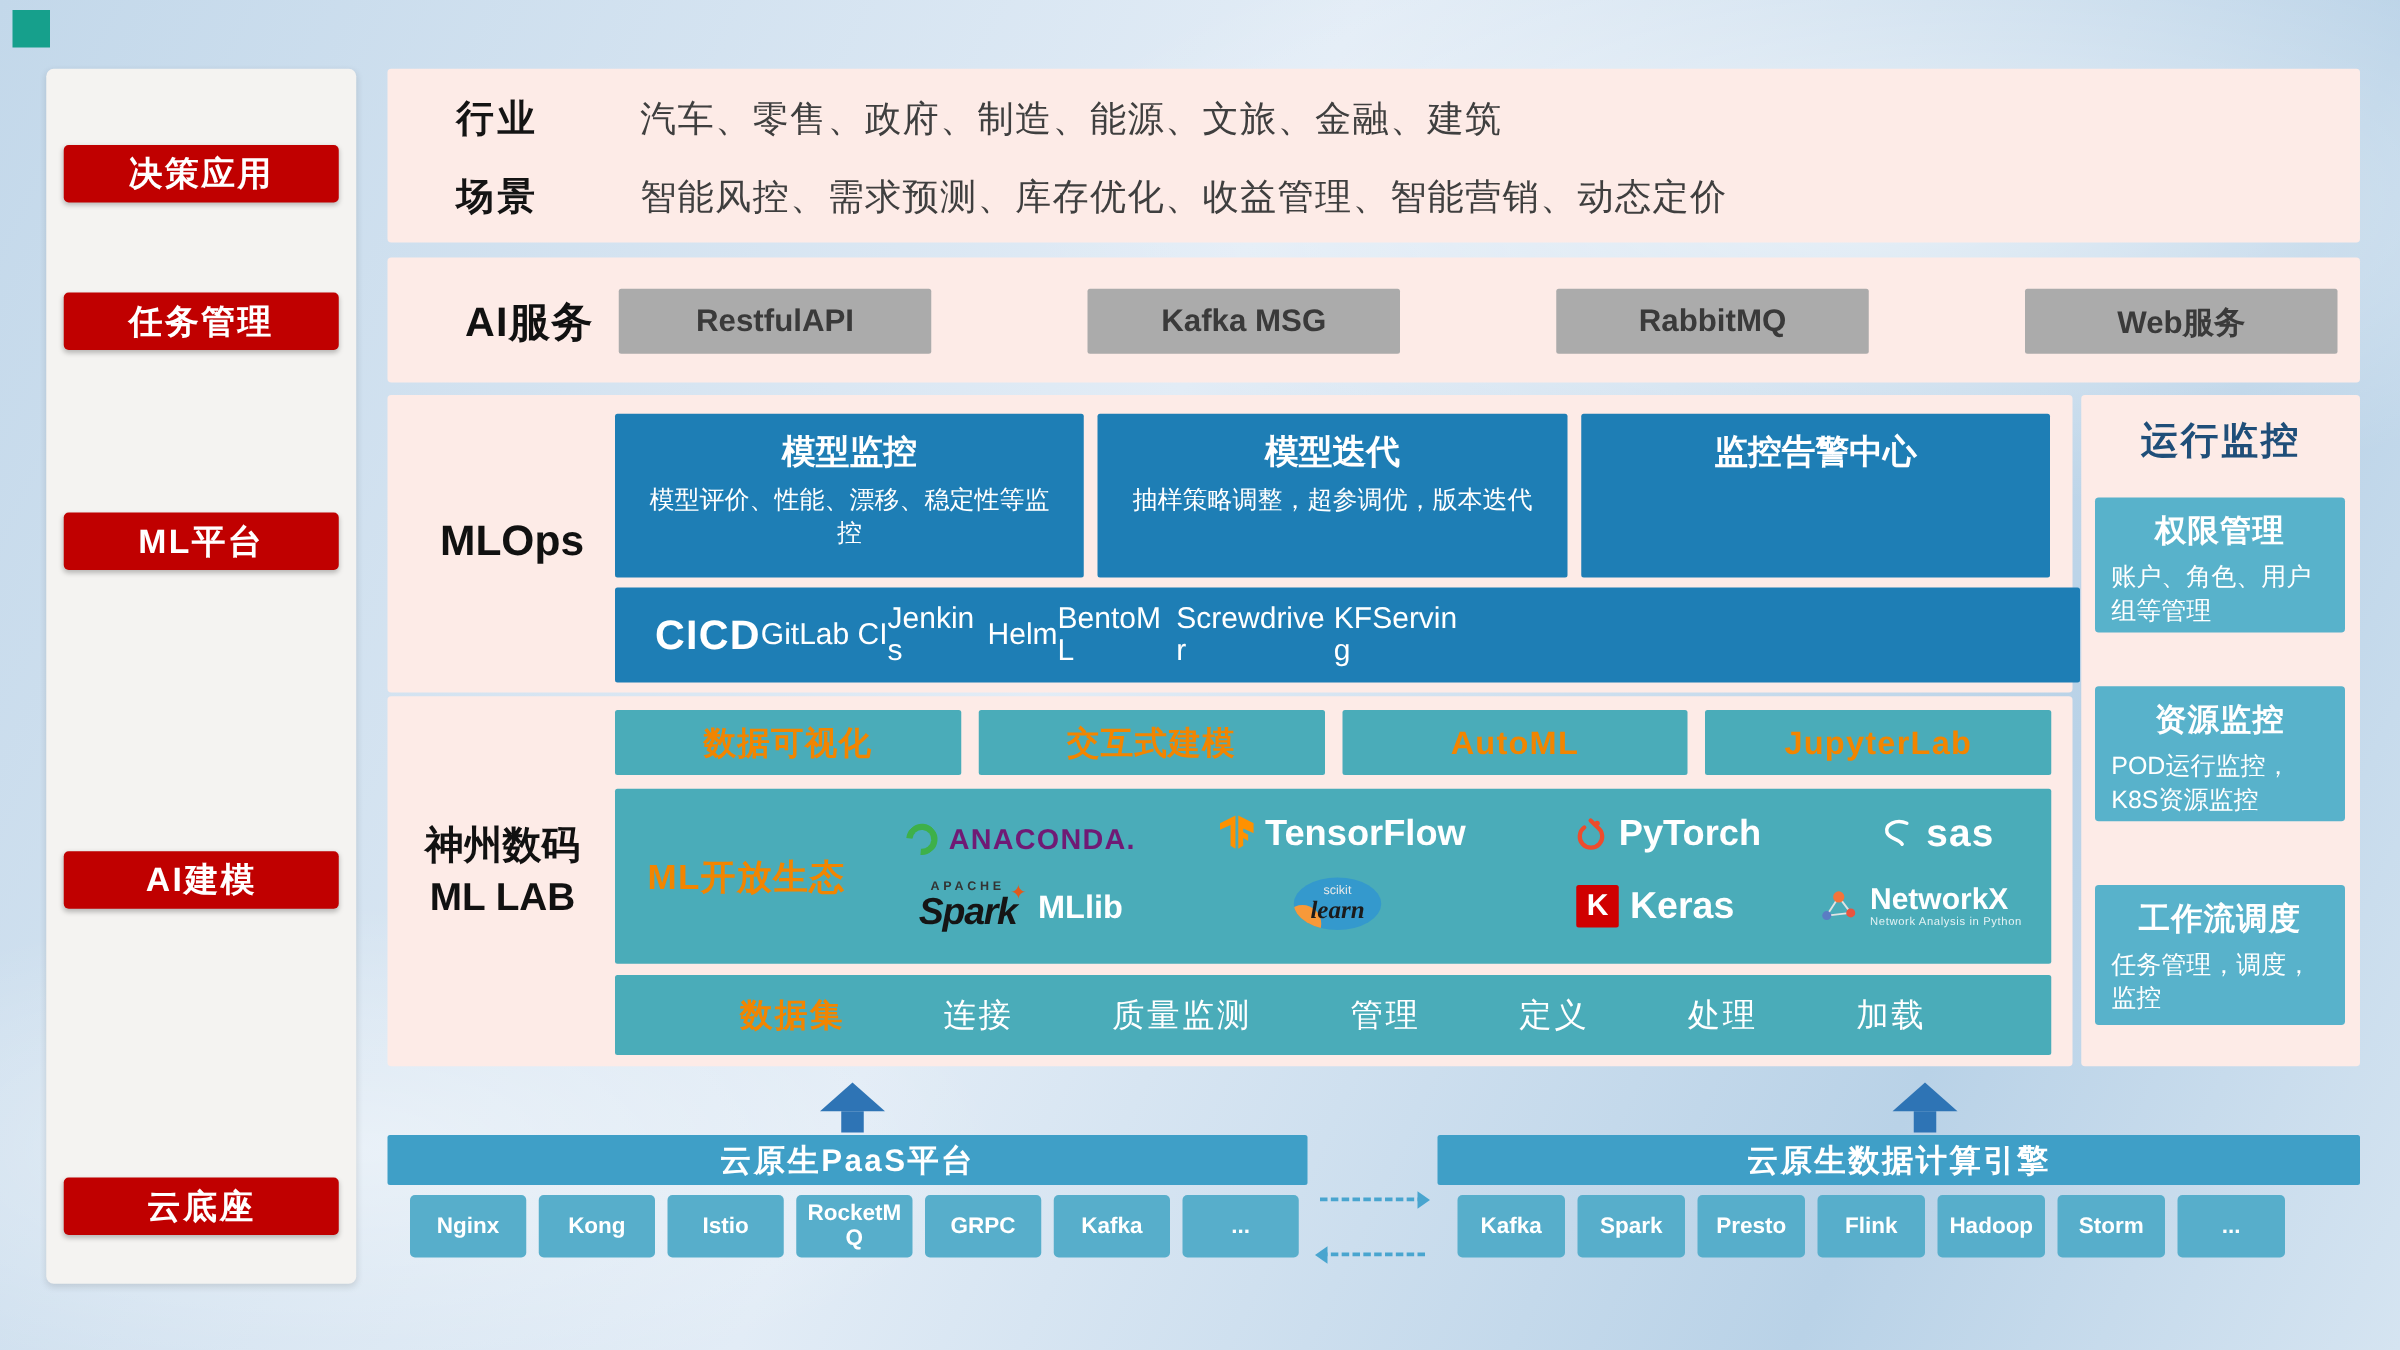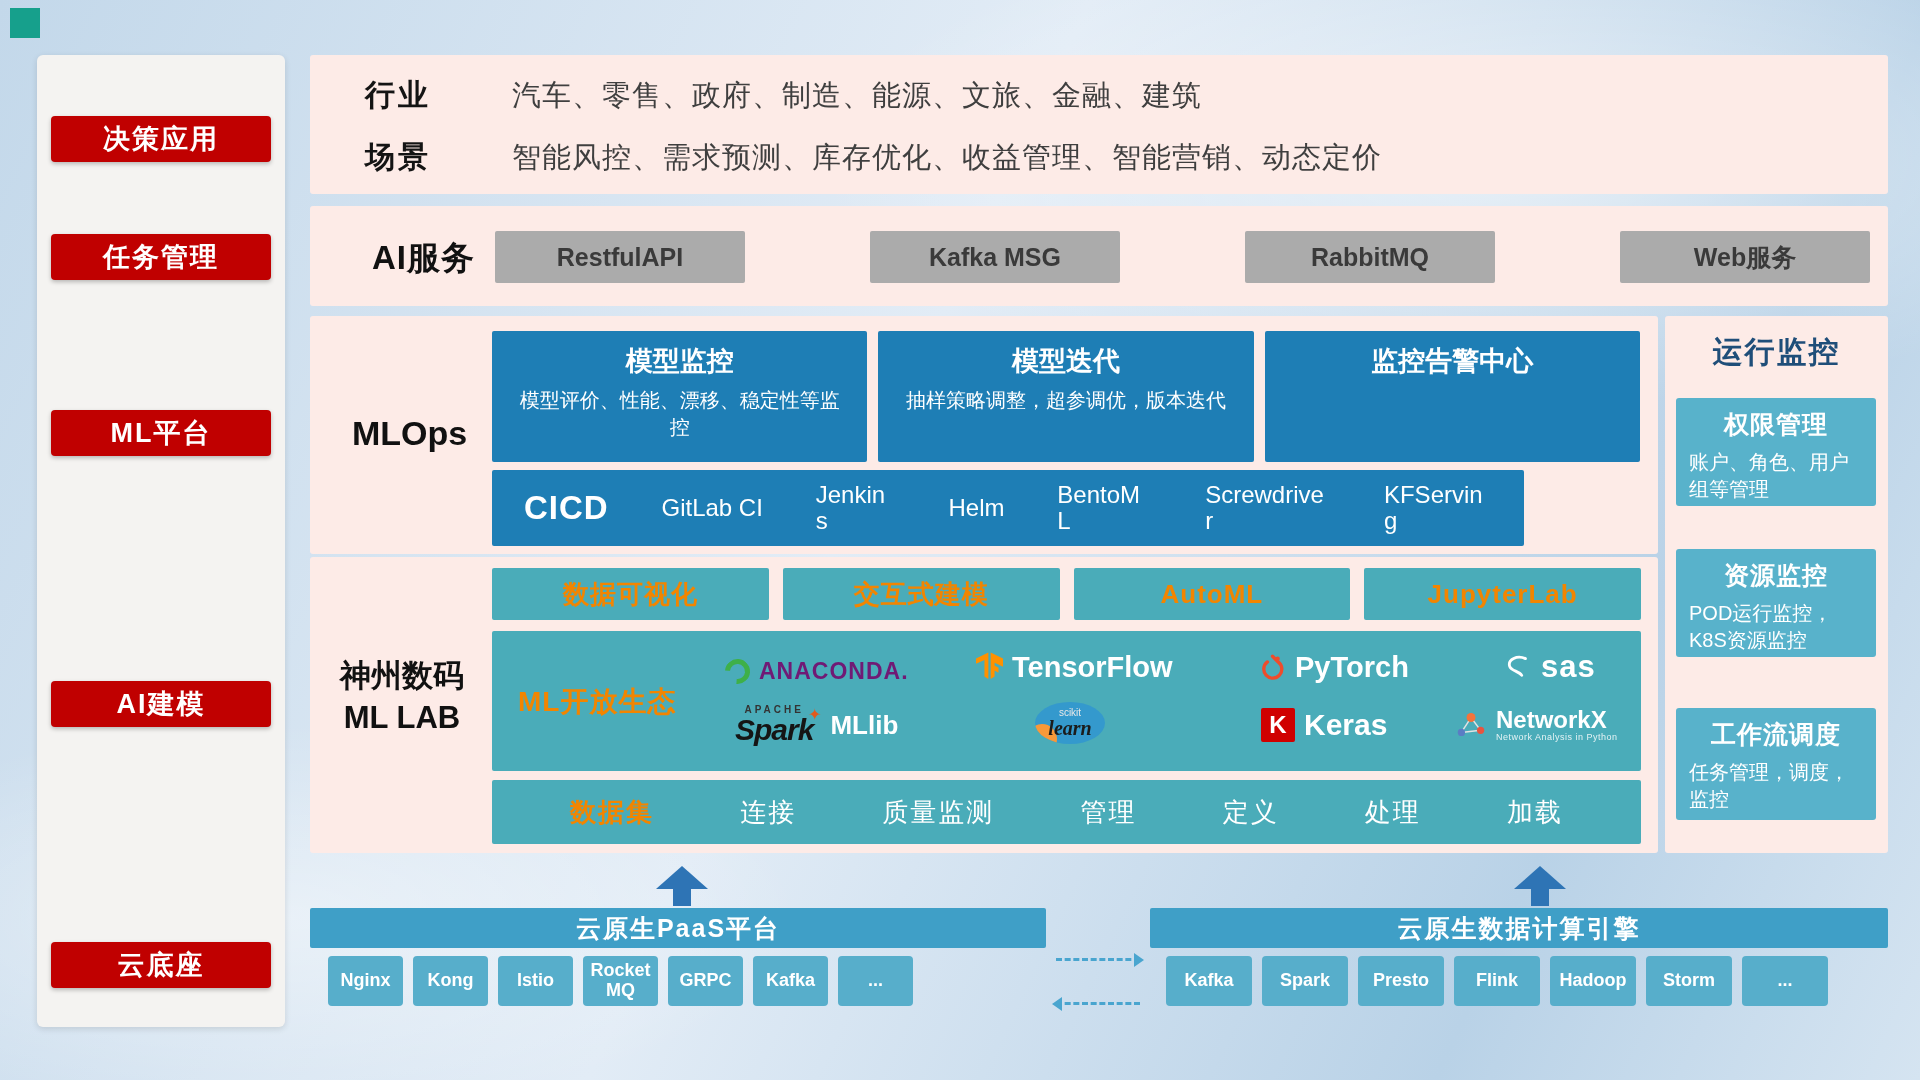--- a/index.html
+++ b/index.html
@@ -29,22 +29,22 @@
   .ai-label{position:absolute;left:62px;top:30px;font-size:33px;font-weight:700;color:#111;letter-spacing:1px}
   .svc-btn{position:absolute;top:25px;width:250px;height:52px;background:#ababab;color:#3a3a3a;
     font-size:25px;font-weight:700;display:flex;align-items:center;justify-content:center;border-radius:2px}
   
   .row3{left:310px;top:316px;width:1348px;height:238px}
   .mlops-label{position:absolute;left:42px;top:98px;font-size:34px;font-weight:700;color:#111}
   .bcards{position:absolute;left:182px;top:15px;width:1148px;display:flex;gap:11px}
   .bcard{flex:1;height:131px;background:var(--blue-card,#1e7eb5);border-radius:2px;padding:12px 20px;color:#fff}
   .bcard-title{display:block;text-align:center;font-size:27px;font-weight:700;margin-bottom:8px}
   .bcard-desc{display:block;font-size:20px;line-height:1.35;text-align:center}
-  .cicd-bar{position:absolute;left:182px;top:154px;width:1032px;height:76px;background:var(--blue-card,#1e7eb5);
-    border-radius:2px;display:flex;align-items:center;justify-content:space-between;padding:0 32px;color:#fff}
+  .cicd-bar{position:absolute;left:182px;top:154px;width:1172px;height:76px;background:var(--blue-card,#1e7eb5);
+    border-radius:2px;display:flex;align-items:center;padding:0 32px;color:#fff}
   .cicd-label{font-size:33px;font-weight:700;letter-spacing:1px}
   .cicd-tool{font-size:24px;line-height:1.08;word-break:break-all}
   .w80{width:80px}.w95{width:95px}.w126{width:126px}.w108{width:108px}
   
   .row4{left:310px;top:557px;width:1348px;height:296px}
   .lab-label{position:absolute;left:8px;top:98px;width:168px;text-align:center;font-size:31px;font-weight:700;color:#111;line-height:1.35}
   .lab-btns{position:absolute;left:182px;top:11px;width:1149px;display:flex;gap:14px}
   .lab-btn{flex:1;height:52px;background:var(--teal,#4aacb9);color:var(--orange,#f28500);
     font-size:26px;font-weight:700;display:flex;align-items:center;justify-content:center;border-radius:2px;letter-spacing:1px}
   .eco-box{position:absolute;left:182px;top:74px;width:1149px;height:140px;background:var(--teal,#4aacb9);border-radius:2px}
@@ -62,37 +62,37 @@
   .scikit-badge{position:relative;width:70px;height:42px;background:#3499cd;border-radius:50%;display:flex;flex-direction:column;align-items:center;justify-content:center;overflow:hidden}
   .scikit-badge::after{content:"";position:absolute;left:-8px;bottom:-10px;width:30px;height:30px;background:#f89939;border-radius:50%}
   .scikit-top{font-size:10px;color:#e8e8e8;line-height:1;z-index:1}
   .scikit-script{font-family:"Liberation Serif","DejaVu Serif",serif;font-style:italic;font-weight:700;font-size:20px;color:#1b1b1b;line-height:1;z-index:1}
   .keras-k{width:34px;height:34px;background:#d00000;color:#fff;font-weight:700;font-size:24px;display:flex;align-items:center;justify-content:center;border-radius:2px}
   .keras-text{font-size:30px;font-weight:600;color:#fff}
   .nx-texts{display:flex;flex-direction:column;line-height:1.1}
   .nx-name{font-size:24px;font-weight:600;color:#fff}
   .nx-sub{font-size:9px;color:rgba(255,255,255,.85);letter-spacing:.5px}
   .dataset-row{position:absolute;left:182px;top:223px;width:1149px;height:64px;background:var(--teal,#4aacb9);
-    border-radius:2px;display:flex;align-items:center;justify-content:space-between;padding:0 78px;color:#fff}
+    border-radius:2px;display:flex;align-items:center;justify-content:space-between;padding:0 100px;color:#fff}
   .ds-label{font-size:26px;font-weight:700;color:var(--orange,#f28500);letter-spacing:2px}
   .ds-item{font-size:26px;letter-spacing:2px}
   
   .monitor{left:1665px;top:316px;width:223px;height:537px}
   .monitor-title{position:absolute;top:16px;width:100%;text-align:center;font-size:30px;font-weight:700;color:var(--navy,#1f4e79);letter-spacing:2px}
   .mcard{position:absolute;left:11px;width:200px;background:var(--monitor-card,#58b2cb);border-radius:3px;color:#fff;padding:10px 13px}
   .mcard-title{display:block;text-align:center;font-size:25px;font-weight:700;margin-bottom:8px;letter-spacing:1px}
   .mcard-desc{display:block;font-size:20px;line-height:1.35}
   
   .up-arrow{position:absolute;width:52px}
   .up-arrow .tri{width:0;height:0;border-left:26px solid transparent;border-right:26px solid transparent;border-bottom:23px solid var(--arrow-blue,#2e74b5);margin:0 auto}
   .up-arrow .stem{width:18px;height:17px;background:var(--arrow-blue,#2e74b5);margin:0 auto}
   .bar{position:absolute;height:40px;background:var(--bar-blue,#3f9fc7);border-radius:2px;display:flex;align-items:center;justify-content:center;
     color:#fff;font-size:25px;font-weight:700;letter-spacing:2px}
   .chips{position:absolute;display:flex;gap:10px}
-  .chip{width:75px;height:50px;background:var(--chip-blue,#57aecb);color:#fff;font-size:18px;font-weight:700;border-radius:4px;
+  .chip{width:93px;height:50px;background:var(--chip-blue,#57aecb);color:#fff;font-size:18px;font-weight:700;border-radius:4px;
     display:flex;align-items:center;justify-content:center;text-align:center;line-height:1.1;word-break:break-all;padding:0 5px}
   .dash{position:absolute;height:0;border-top:3px dashed #49a5cf}
   .dash-r::after{content:"";position:absolute;right:-11px;top:-8px;border:7px solid transparent;border-left:10px solid #49a5cf}
   .dash-l::before{content:"";position:absolute;left:-11px;top:-8px;border:7px solid transparent;border-right:10px solid #49a5cf}
 </style>
 </head>
 <body>
 
 <div class="corner"></div>
 

